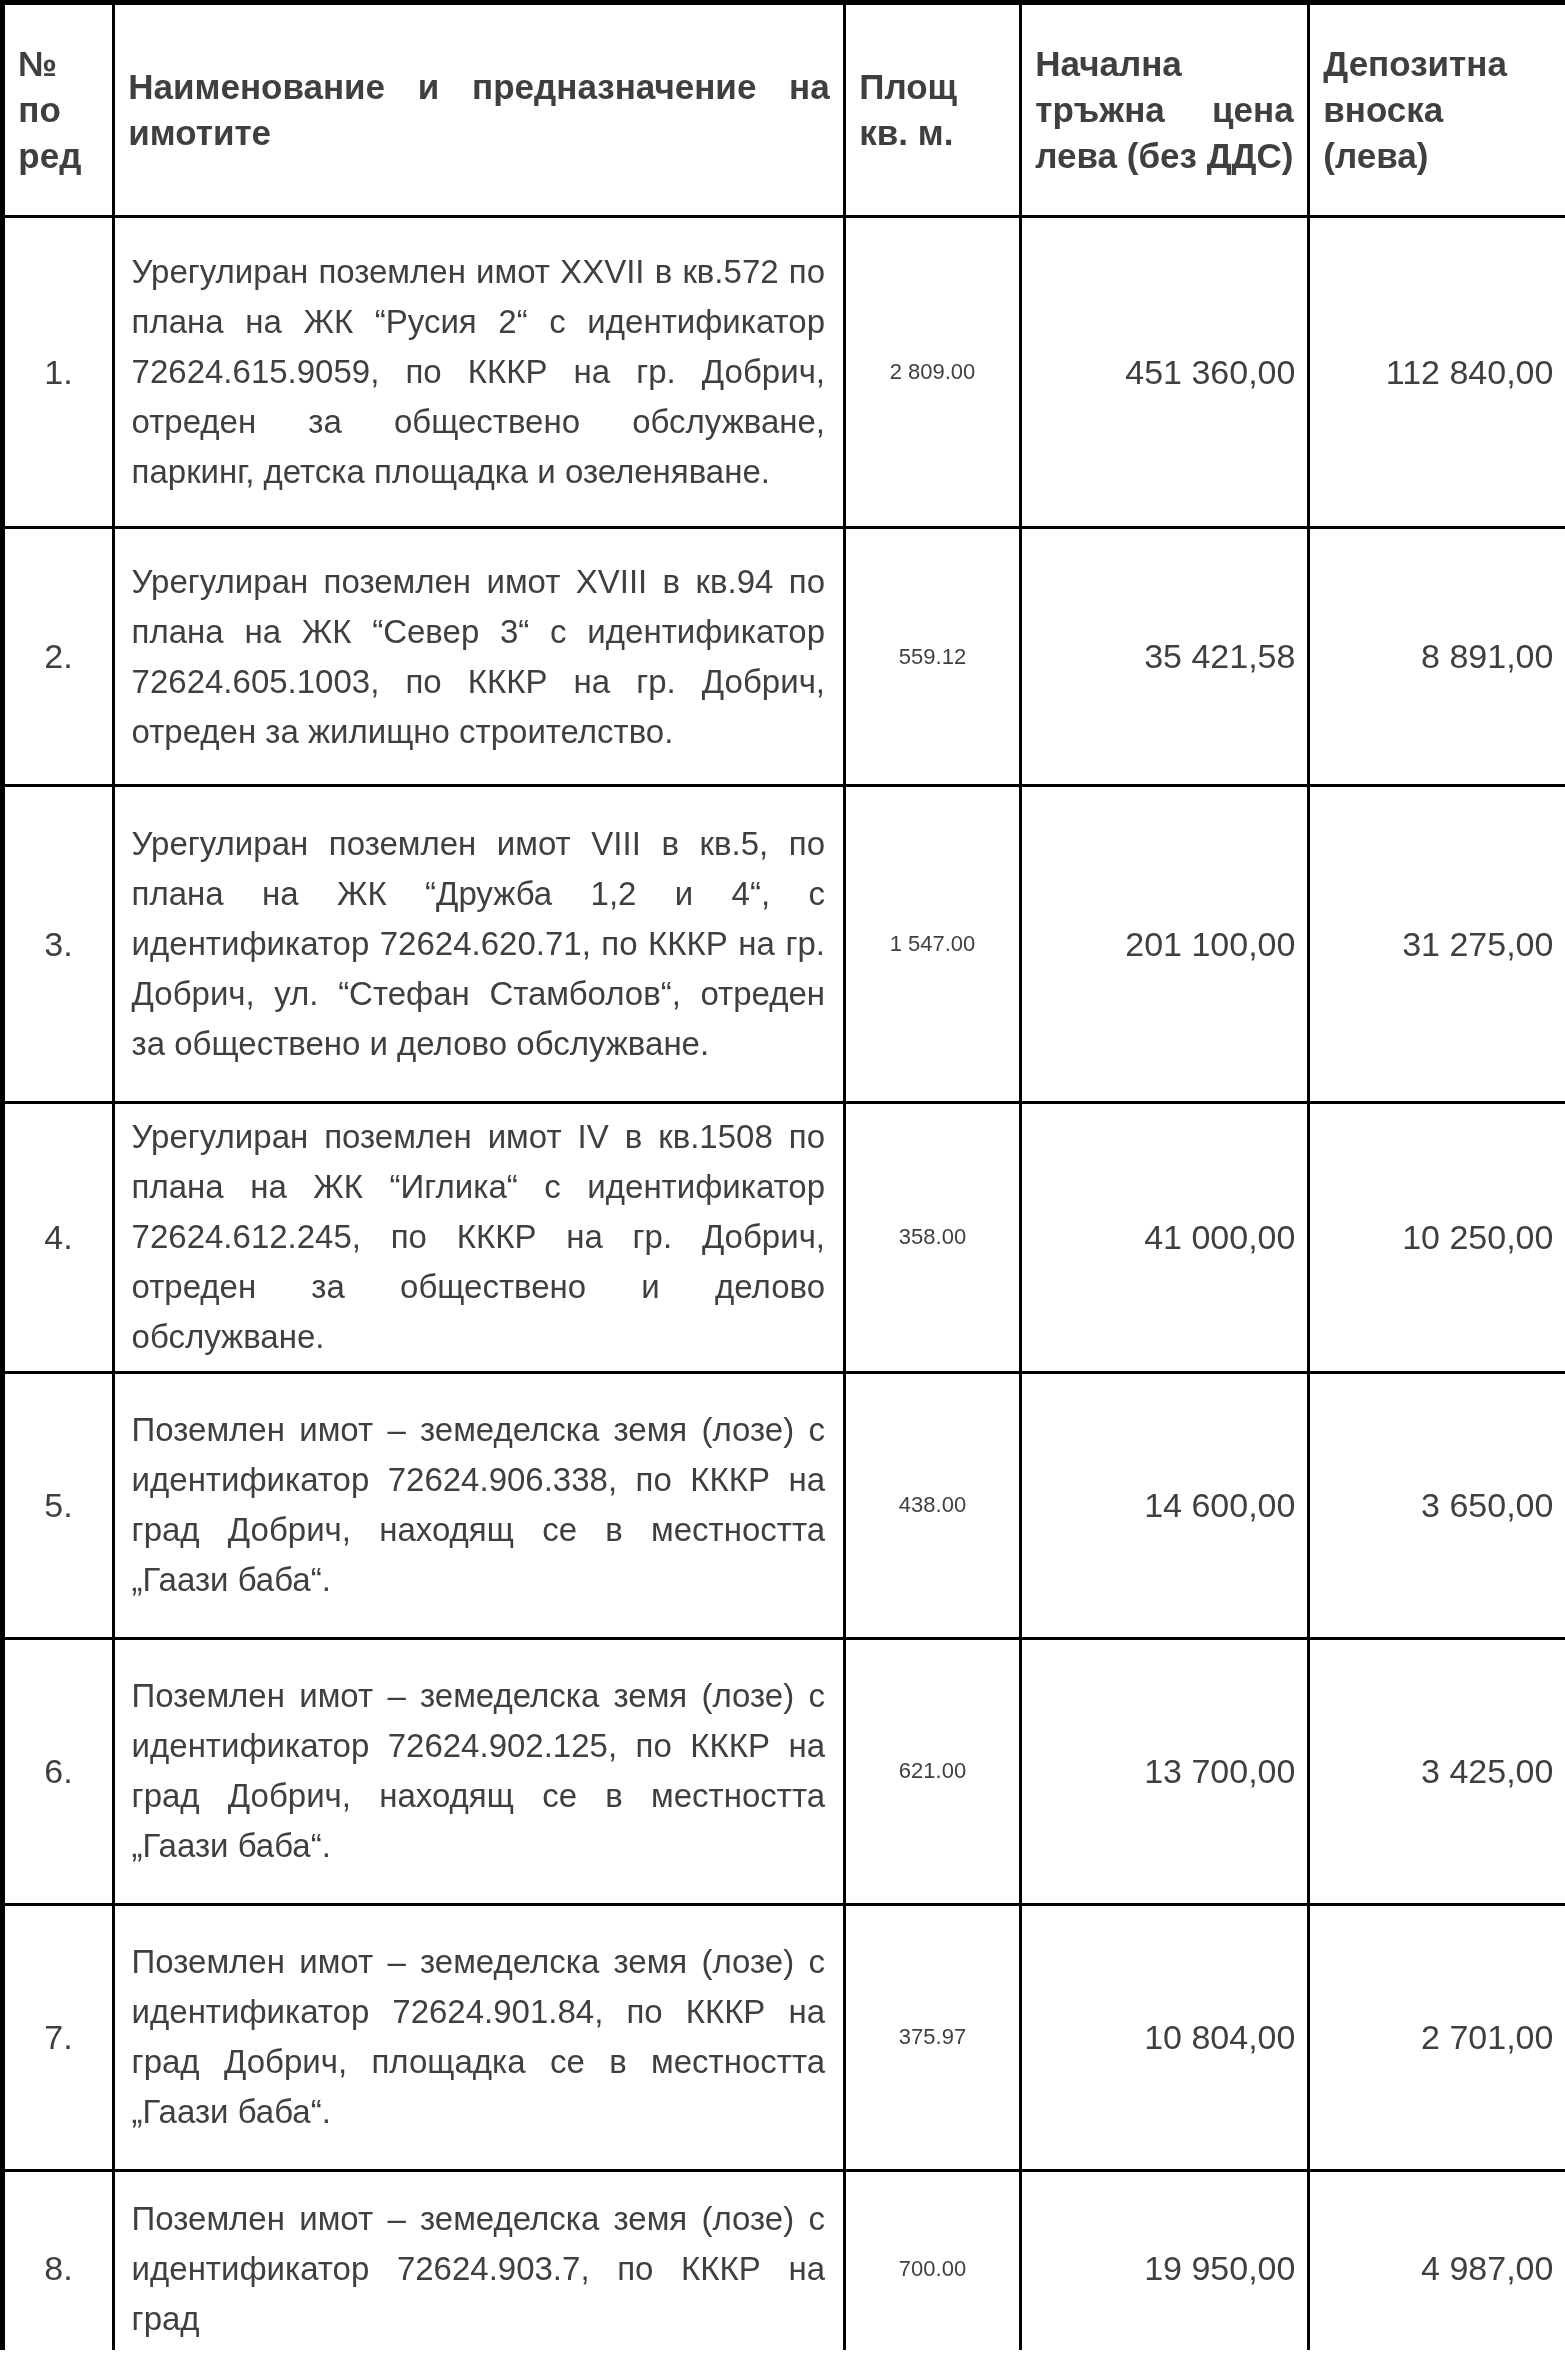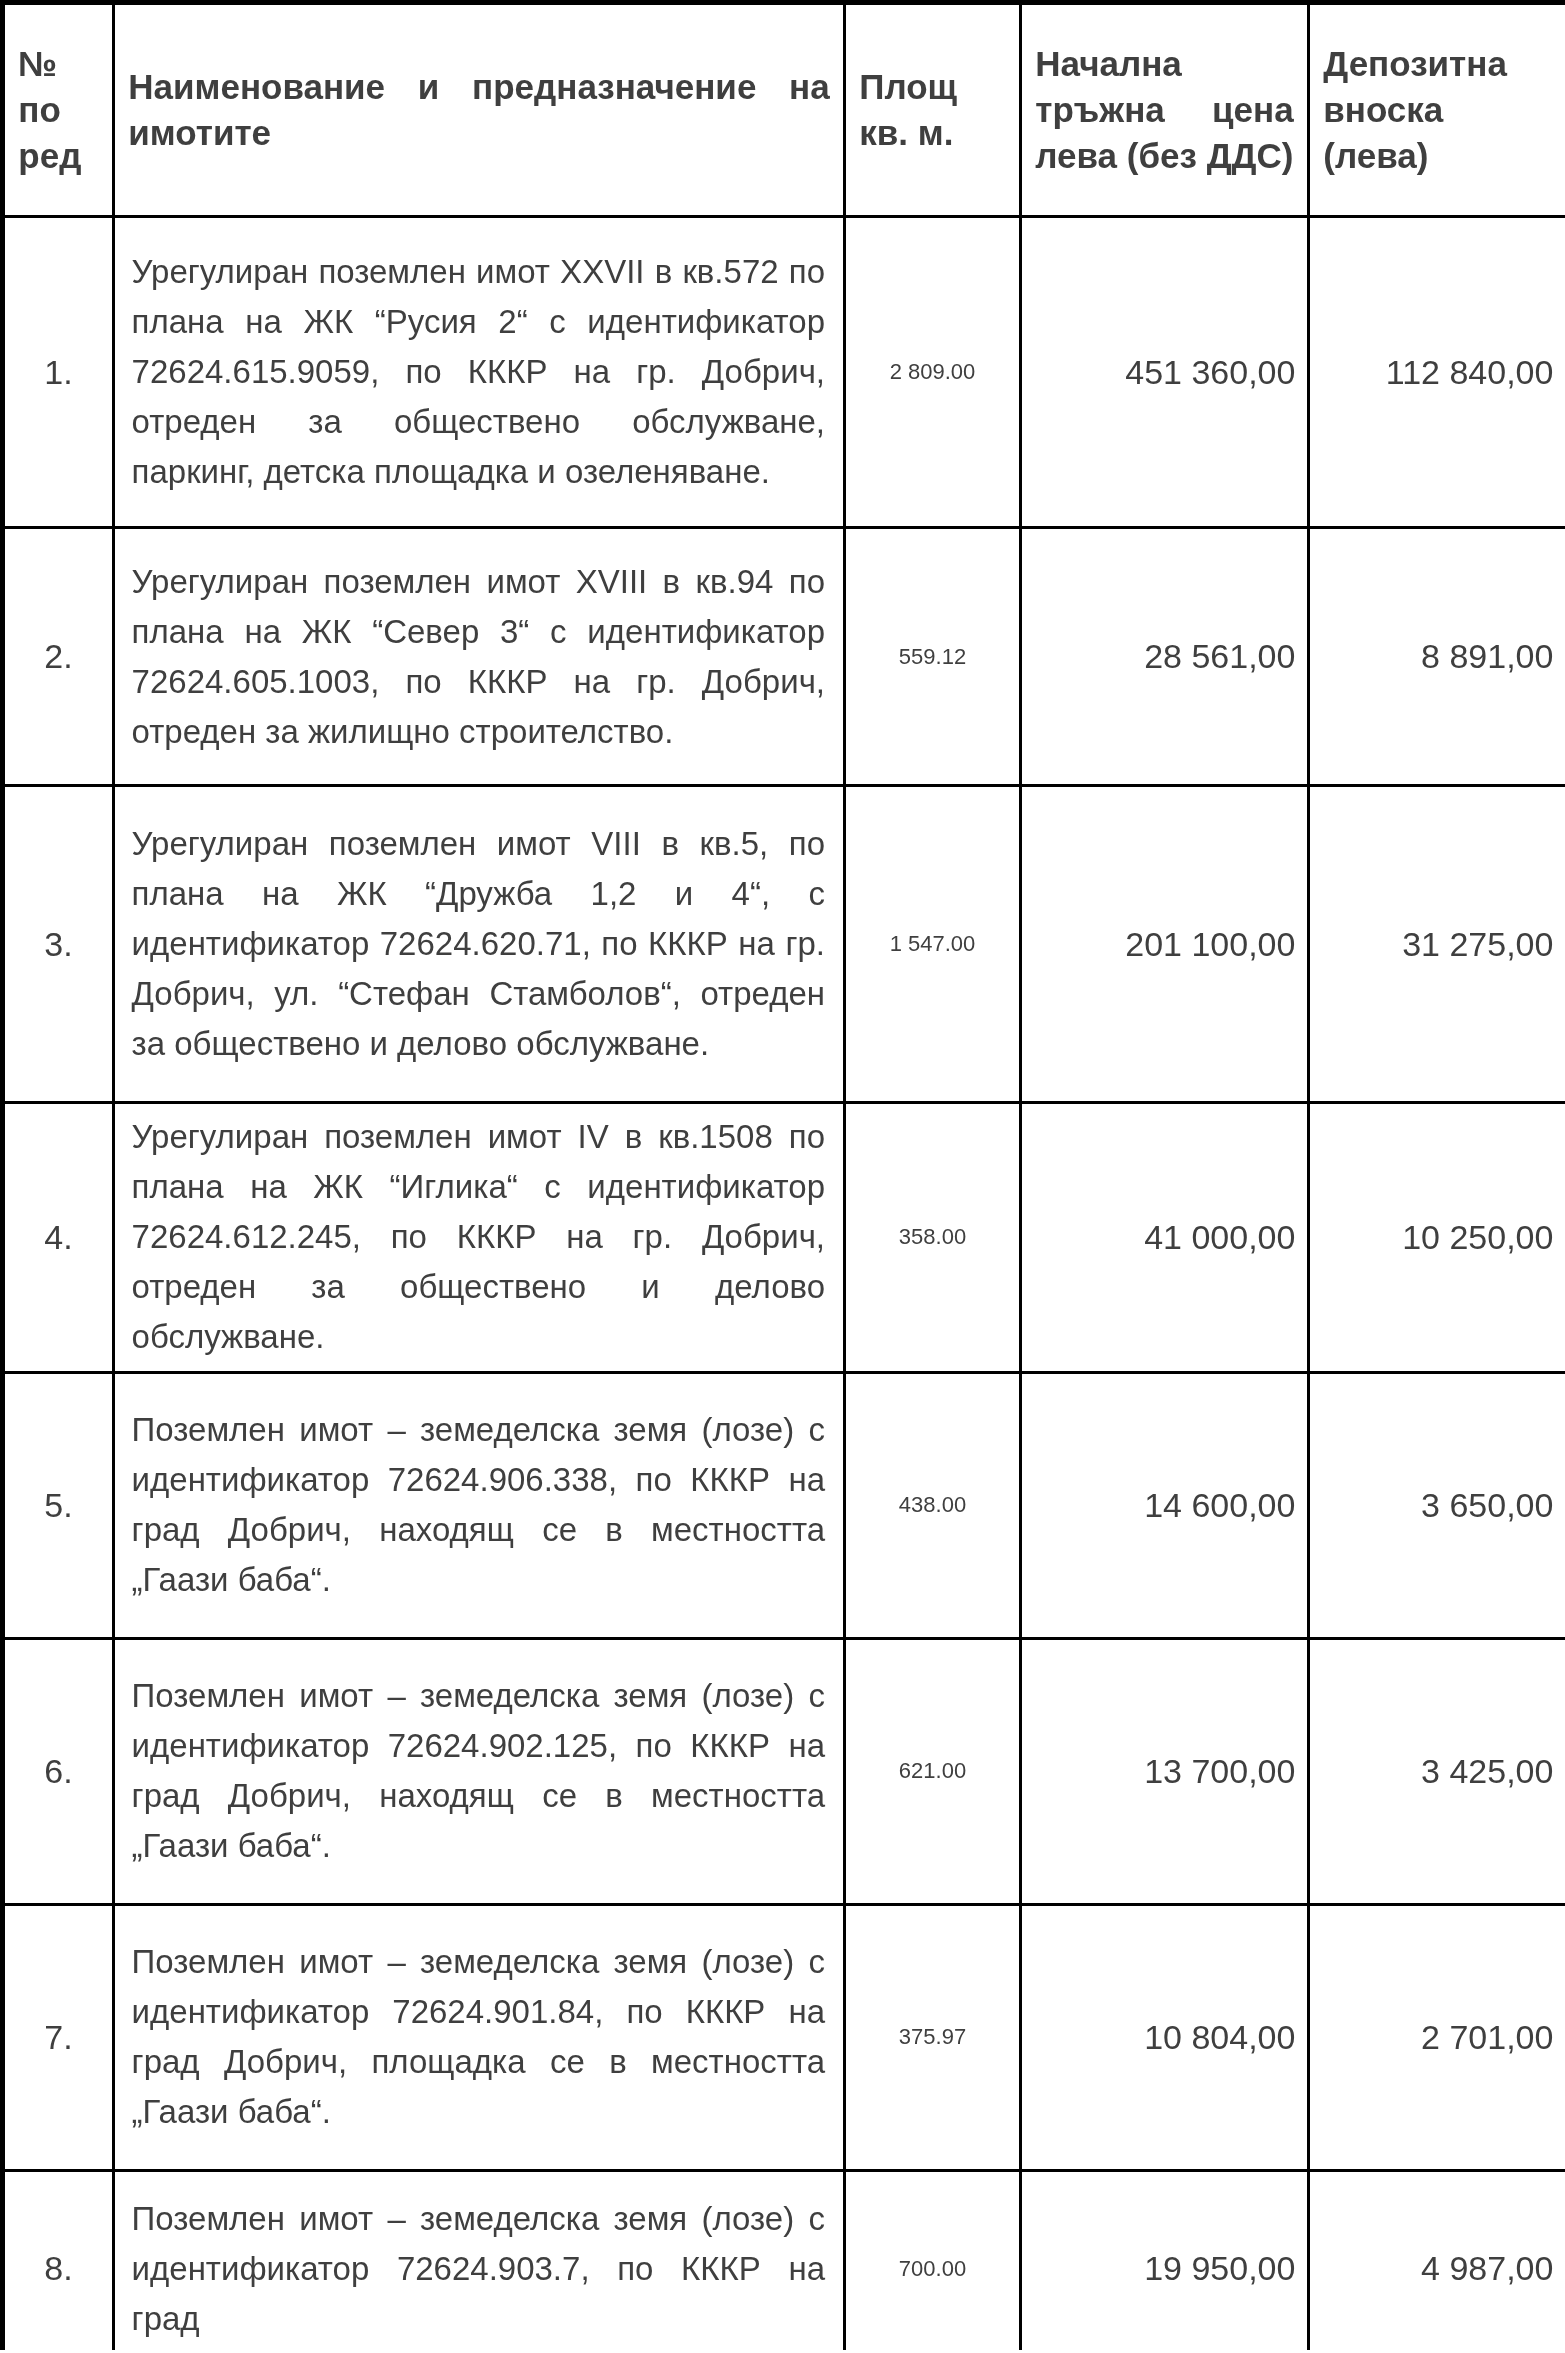--- a/index.html
+++ b/index.html
@@ -80,21 +80,21 @@
           <td class="cell-ord">1.</td>
           <td class="cell-desc">Урегулиран поземлен имот XXVII в кв.572 по плана на ЖК “Русия 2“ с идентификатор 72624.615.9059, по КККР на гр. Добрич, отреден за обществено обслужване, паркинг, детска площадка и озеленяване.</td>
           <td class="cell-area">2 809.00</td>
           <td class="cell-money">451 360,00</td>
           <td class="cell-money">112 840,00</td>
         </tr>
         <tr style="height: 258px;">
           <td class="cell-ord">2.</td>
           <td class="cell-desc">Урегулиран поземлен имот XVIII в кв.94 по плана на ЖК “Север 3“ с идентификатор 72624.605.1003, по КККР на гр. Добрич, отреден за жилищно строителство.</td>
           <td class="cell-area">559.12</td>
-          <td class="cell-money">28 561,00</td>
+          <td class="cell-money">35 421,58</td>
           <td class="cell-money">8 891,00</td>
         </tr>
         <tr style="height: 317px;">
           <td class="cell-ord">3.</td>
           <td class="cell-desc">Урегулиран поземлен имот VIII в кв.5, по плана на ЖК “Дружба 1,2 и 4“, с идентификатор 72624.620.71, по КККР на гр. Добрич, ул. “Стефан Стамболов“, отреден за обществено и делово обслужване.</td>
           <td class="cell-area">1 547.00</td>
           <td class="cell-money">201 100,00</td>
           <td class="cell-money">31 275,00</td>
         </tr>
         <tr style="height: 258px;">

